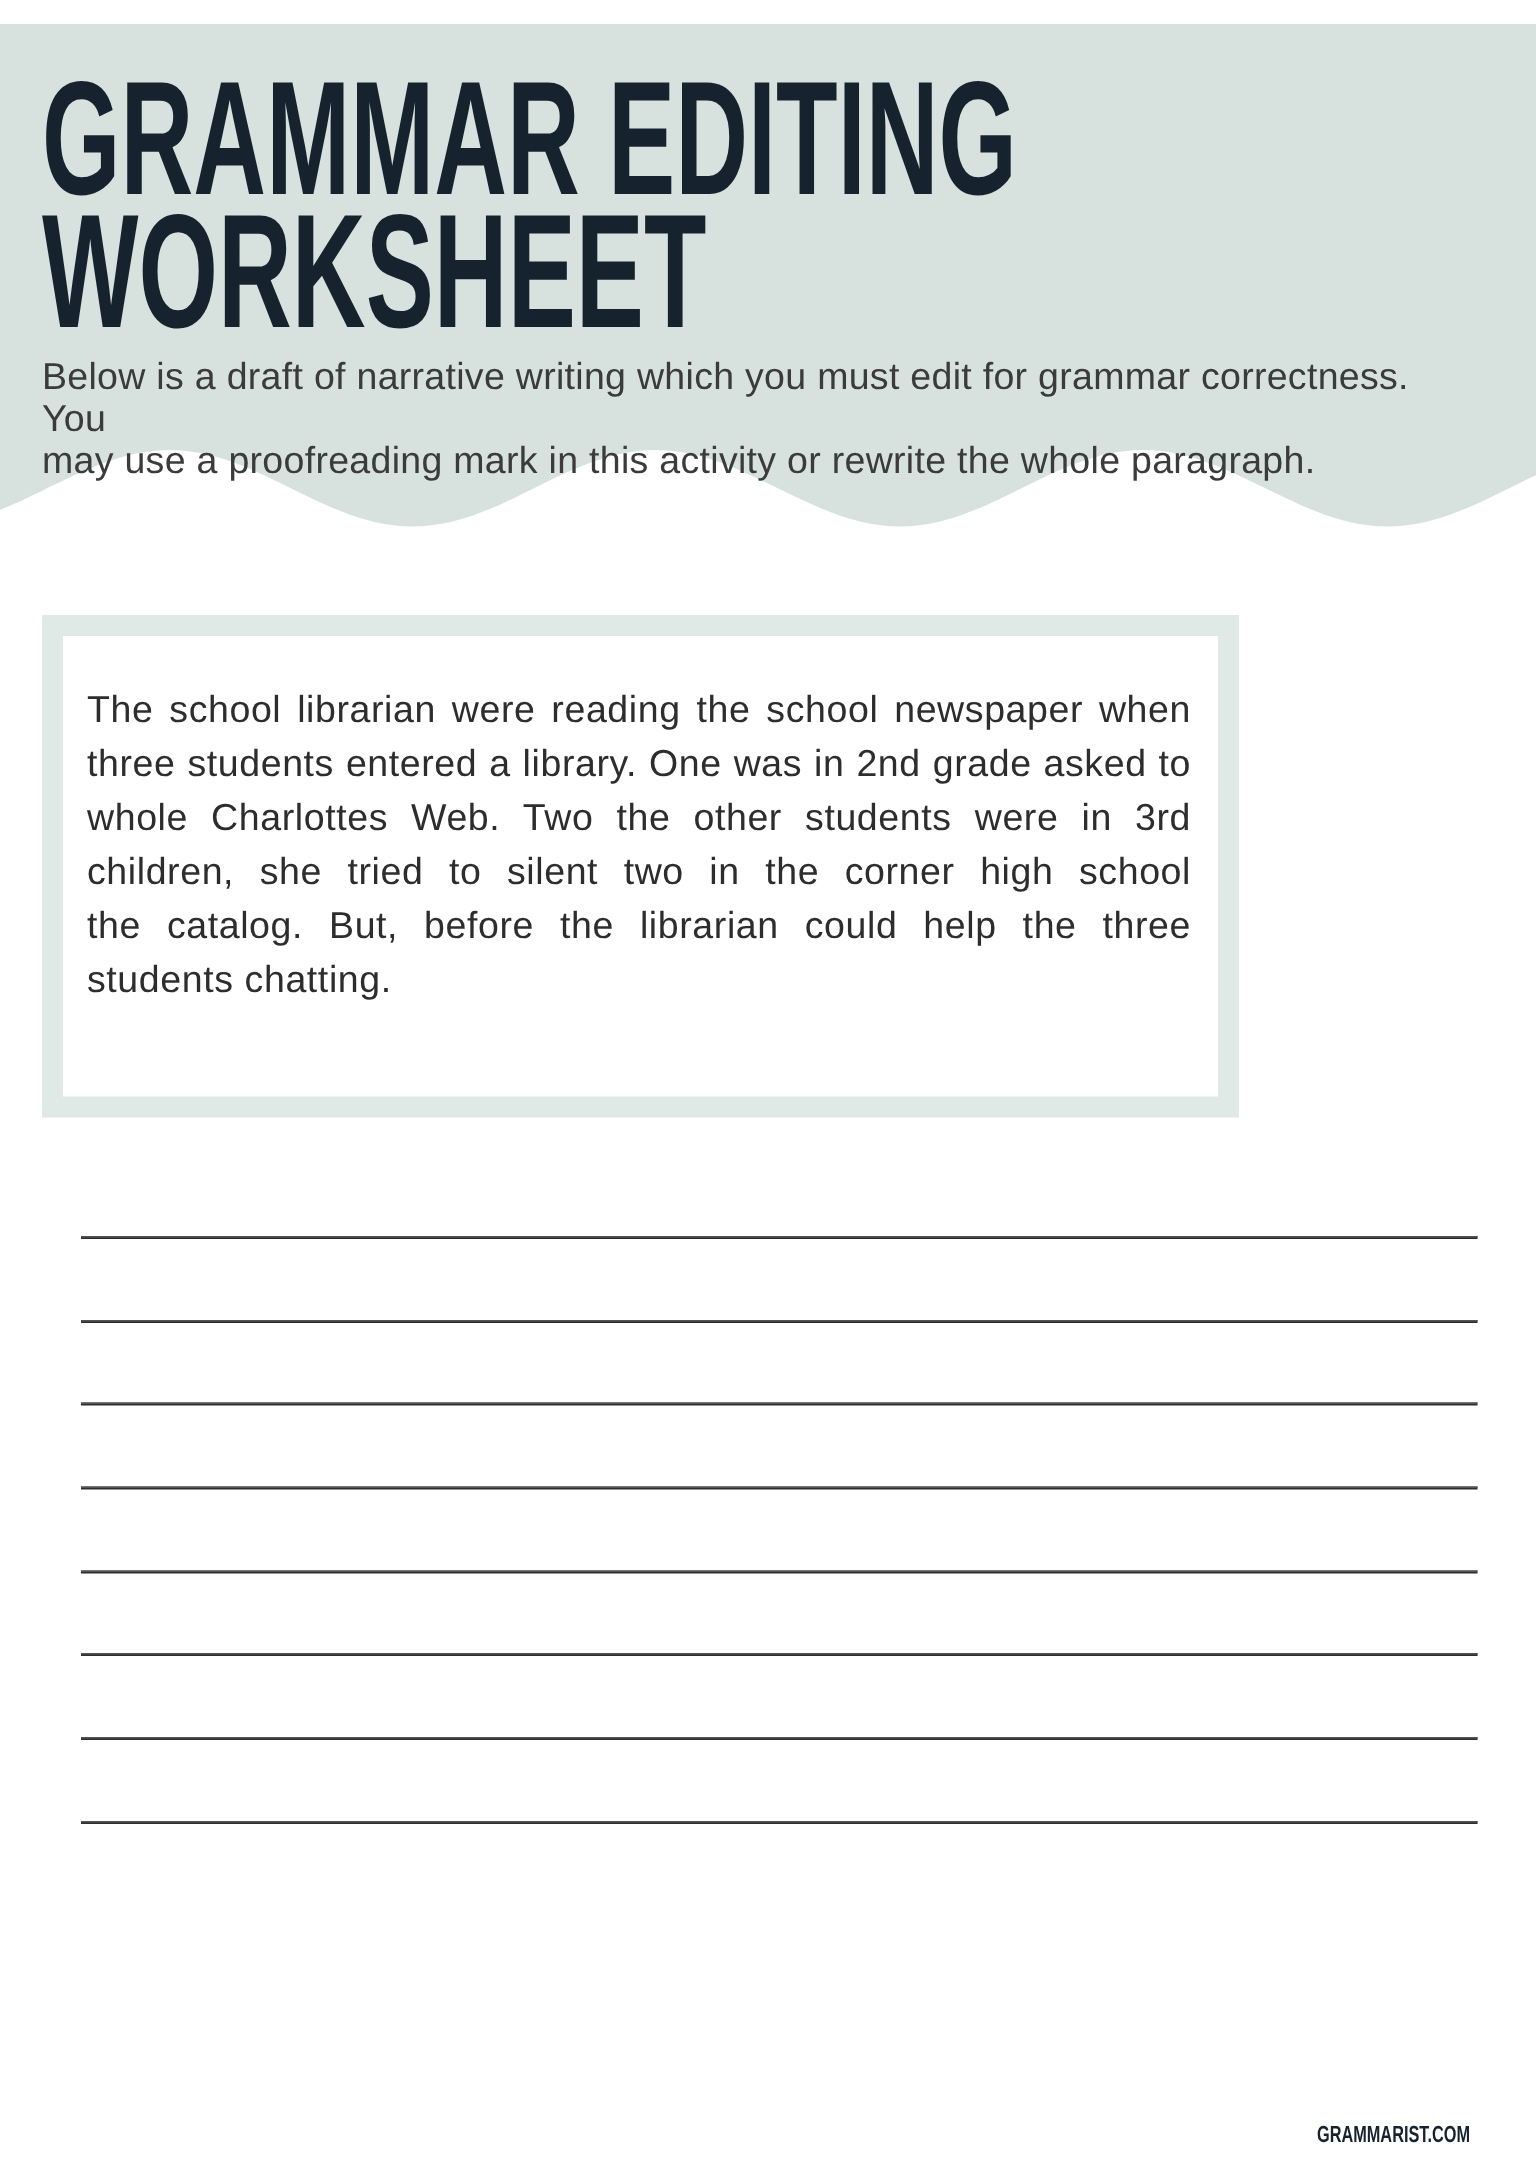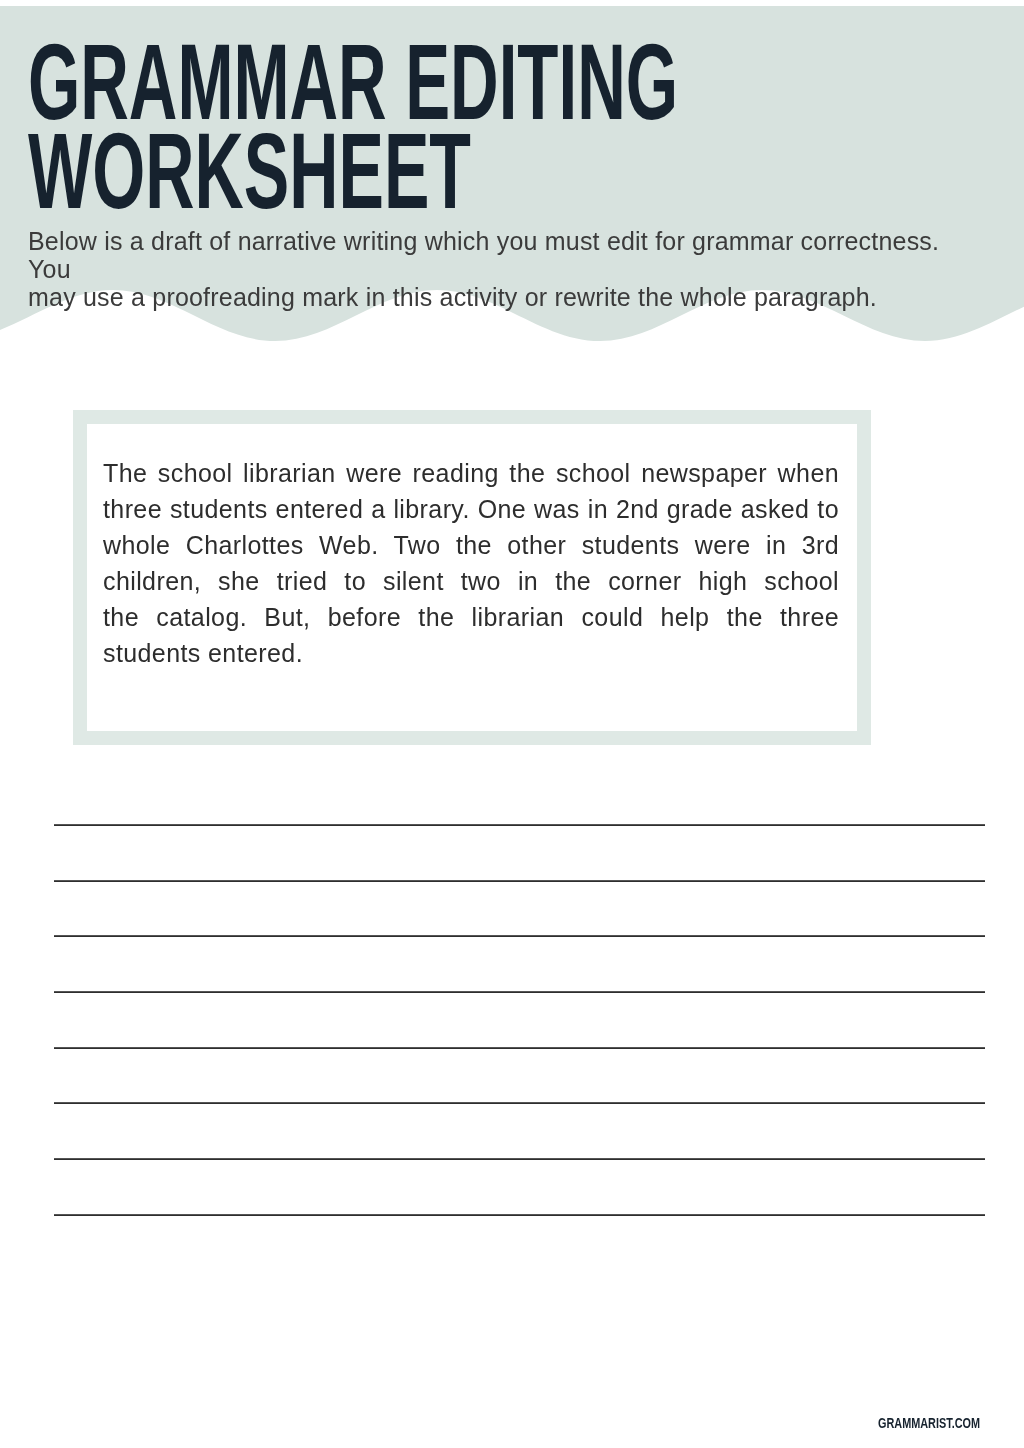--- a/index.html
+++ b/index.html
@@ -6,21 +6,21 @@
   .page {
     position: relative;
     width: 1024px;
     height: 1448px;
     background: #ffffff;
     overflow: hidden;
     font-family: "Liberation Sans", sans-serif;
   }
 
   
-  .header { position: absolute; top: 6px; left: 0; width: 1024px; height: 345px; }
+  .header { position: absolute; top: 16px; left: 0; width: 1024px; height: 345px; }
   .wave-bg { position: absolute; top: 0; left: 0; display: block; }
   .wave-path { fill: var(--mint, #d7e2de); }
 
   .title-svg { position: absolute; top: 0; left: 0; display: block; }
   .title-text {
     font-family: "Liberation Sans", sans-serif;
     font-weight: bold;
     fill: var(--navy, #16222e);
   }
 
@@ -38,21 +38,20 @@
   
   .passage-frame {
     position: absolute;
     left: 28px;
     top: 410px;
     width: 798px;
     height: 335px;
     background: var(--frame, #dfe9e5);
     padding: 14px;
     box-sizing: border-box;
-    margin-left: 45px;
   }
   .passage-inner {
     width: 100%;
     height: 100%;
     background: #ffffff;
     padding: 31px 18px 0 16px;
     box-sizing: border-box;
   }
   .pline {
     font-size: 25px;
@@ -120,21 +119,21 @@
     </div>
   </div>
 
   <section class="passage-frame">
     <div class="passage-inner">
       <div class="pline">The school librarian were reading the school newspaper when</div>
       <div class="pline">three students entered a library. One was in 2nd grade asked to</div>
       <div class="pline">whole Charlottes Web. Two the other students were in 3rd</div>
       <div class="pline">children, she tried to silent two in the corner high school</div>
       <div class="pline">the catalog. But, before the librarian could help the three</div>
-      <div class="pline last">students entered.</div>
+      <div class="pline last">students chatting.</div>
     </div>
   </section>
 
   <div class="writing-area">
     <div class="wline"></div>
     <div class="wline"></div>
     <div class="wline"></div>
     <div class="wline"></div>
     <div class="wline"></div>
     <div class="wline"></div>

